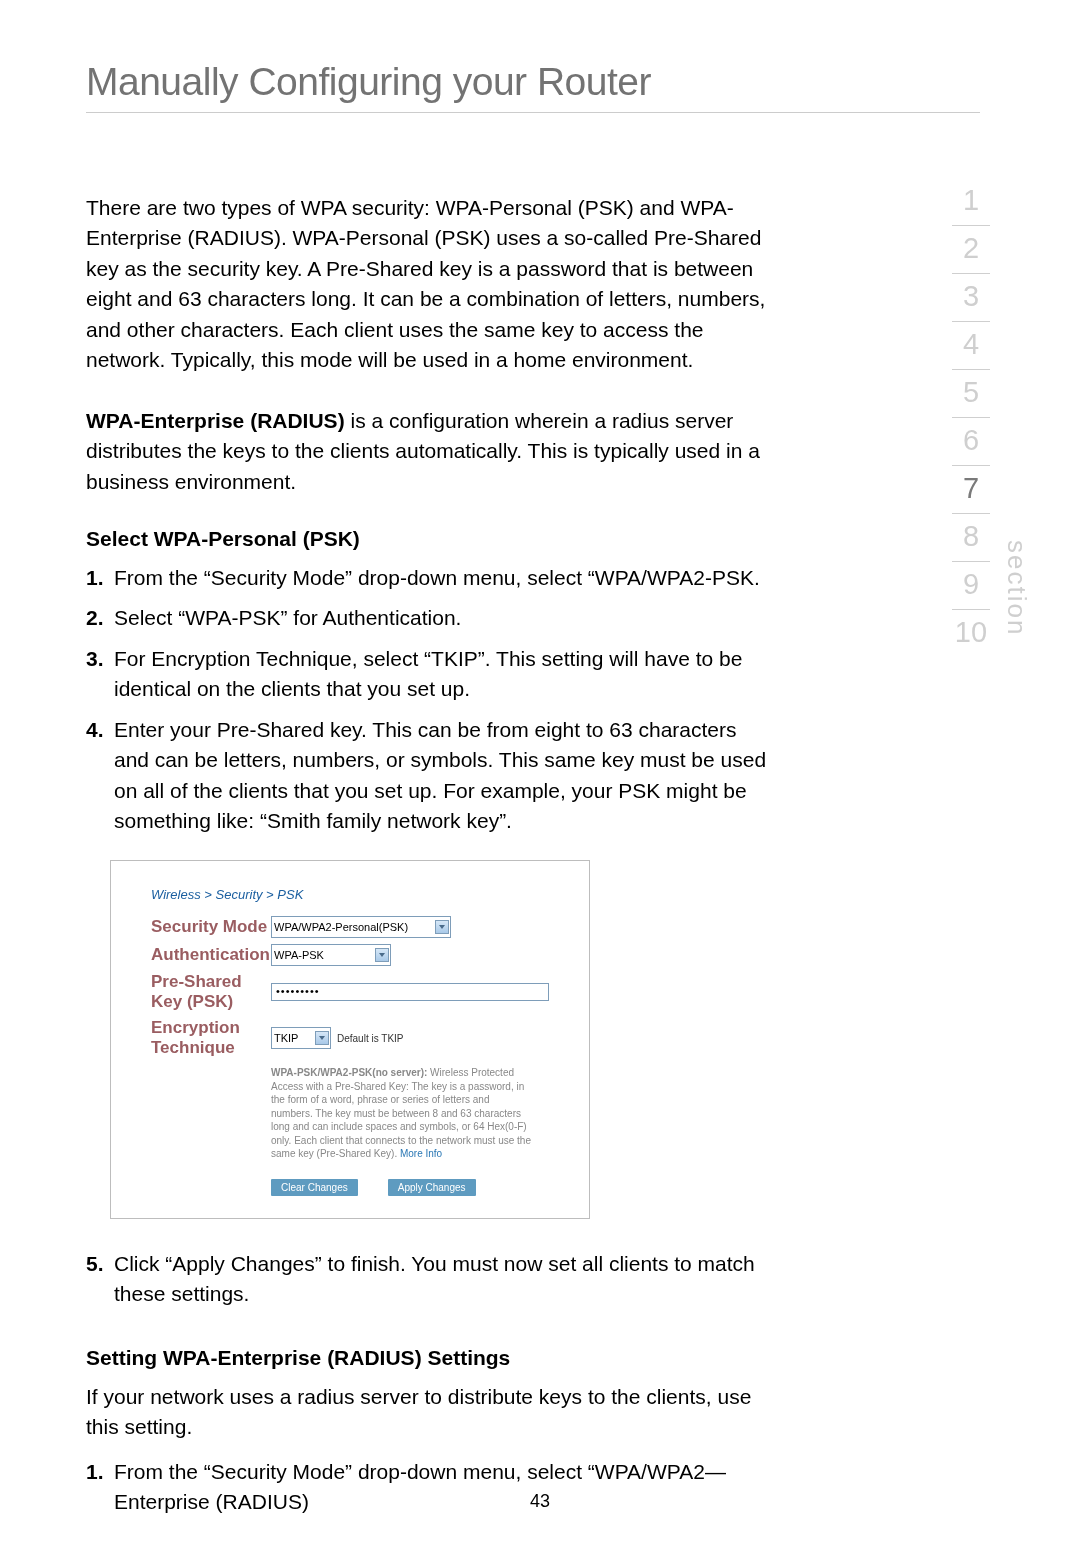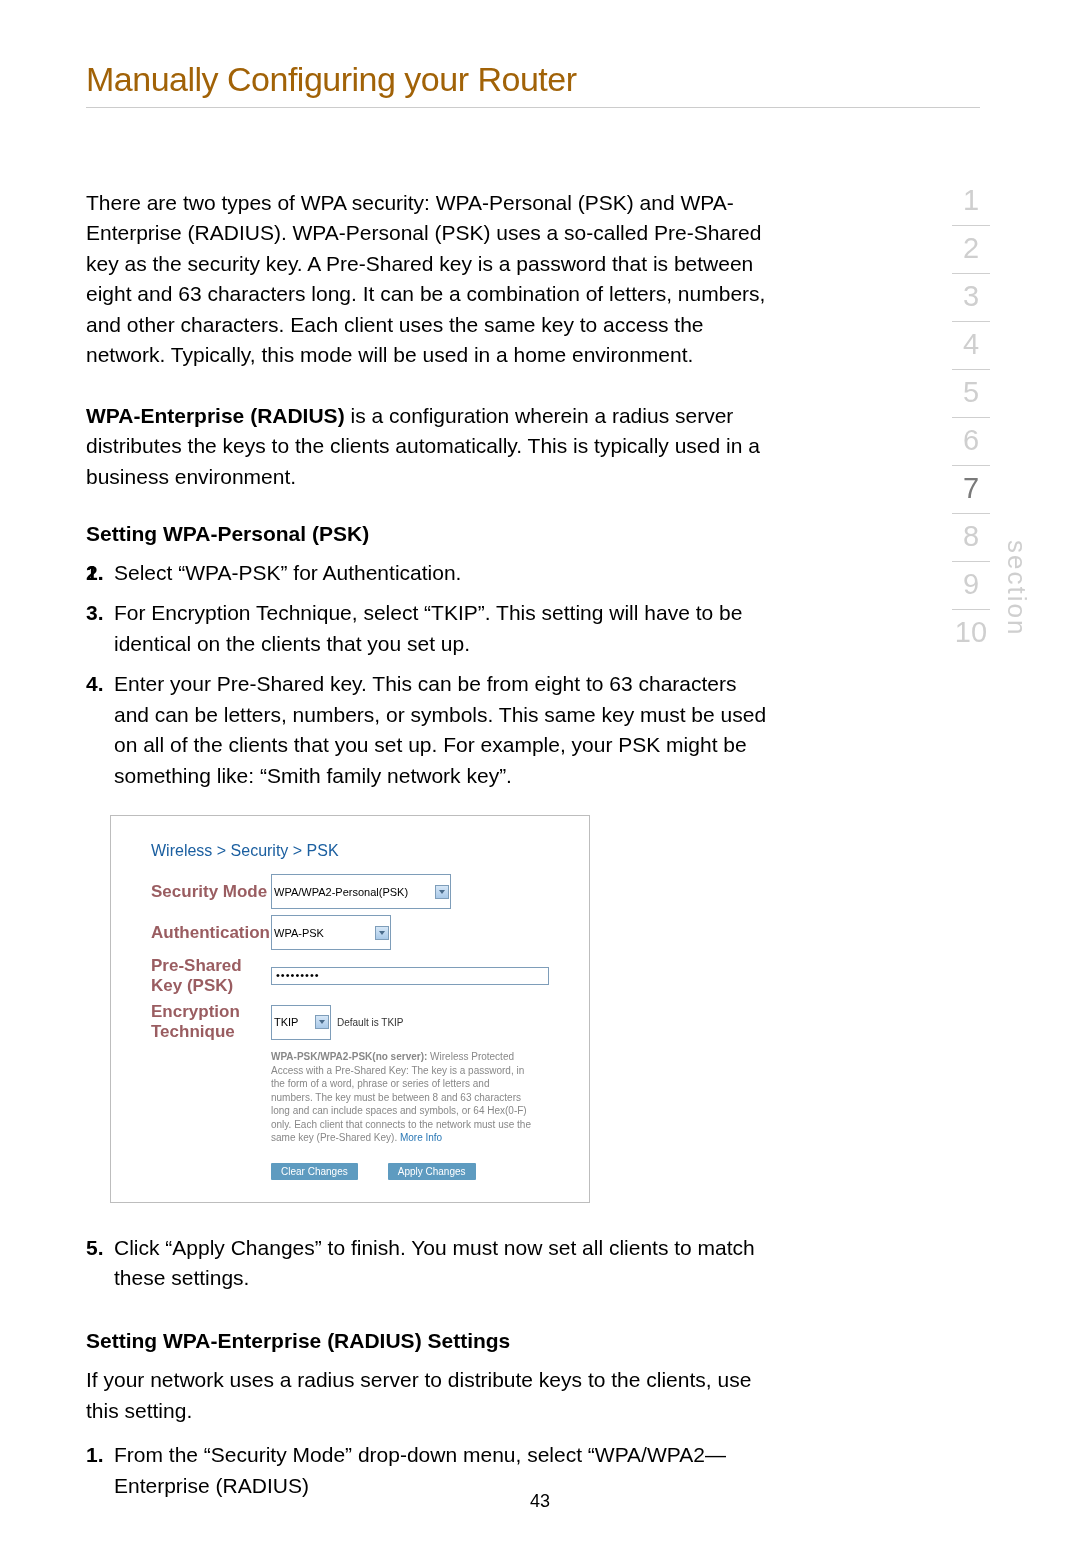--- a/index.html
+++ b/index.html
@@ -17,22 +17,22 @@
     position: relative;
     height: 100%;
     box-sizing: border-box;
   }
   .title-row {
     border-bottom: 1px solid #cccccc;
     padding-bottom: 8px;
     margin-bottom: 80px;
   }
   .title {
-    font-size: 34px;
-    color: #a16207;
+    font-size: 39px;
+    color: #737373;
     font-weight: 400;
     letter-spacing: -0.5px;
   }
   .body-text {
     font-size: 21px;
     line-height: 1.45;
     color: #000;
     margin-bottom: 30px;
     max-width: 690px;
   }
@@ -67,41 +67,42 @@
   .screenshot-box {
     border: 1px solid #bdbdbd;
     width: 480px;
     margin: 12px 0 30px 24px;
     padding: 26px 40px 22px 40px;
     box-sizing: border-box;
     font-size: 11px;
   }
   .breadcrumb {
     color: #1b5fa0;
-    font-size: 16px;
+    font-size: 13px;
     margin-bottom: 14px;
+    font-style: italic;
   }
   .form-row {
     display: flex;
     align-items: center;
     margin-bottom: 6px;
   }
   .form-label {
     color: #9a5d61;
     font-weight: bold;
     font-size: 17px;
     width: 120px;
     flex-shrink: 0;
   }
   .form-select {
     border: 1px solid #7e9db9;
     background: #fff;
     font-size: 11px;
     padding: 1px 2px;
-    height: 35px;
+    height: 22px;
     box-sizing: border-box;
     display: flex;
     align-items: center;
     justify-content: space-between;
   }
   .sel-1 { width: 180px; }
   .sel-2 { width: 120px; }
   .sel-3 { width: 60px; }
   .dropdown-arrow {
     width: 14px;
@@ -202,24 +203,24 @@
   <div class="title-row">
     <div class="title">Manually Configuring your Router</div>
   </div>
 
   <div class="body-text">There are two types of WPA security: WPA-Personal (PSK) and WPA-Enterprise (RADIUS). WPA-Personal (PSK) uses a so-called Pre-Shared key as the security key. A Pre-Shared key is a password that is between eight and 63 characters long. It can be a combination of letters, numbers, and other characters. Each client uses the same key to access the network. Typically, this mode will be used in a home environment.</div>
 
   <div class="body-text">
     <b>WPA-Enterprise (RADIUS)</b><span> is a configuration wherein a radius server distributes the keys to the clients automatically. This is typically used in a business environment.</span>
   </div>
 
-  <div class="sub-heading">Setting WPA-Personal (PSK)</div>
+  <div class="sub-heading">Select WPA-Personal (PSK)</div>
 
   <ol class="steps">
-    <li><span class="num">1.</span></li>
+    <li><span class="num">1.</span><span>From the “Security Mode” drop-down menu, select “WPA/WPA2-PSK.</span></li>
     <li><span class="num">2.</span><span>Select “WPA-PSK” for Authentication.</span></li>
     <li><span class="num">3.</span><span>For Encryption Technique, select “TKIP”. This setting will have to be identical on the clients that you set up.</span></li>
     <li><span class="num">4.</span><span>Enter your Pre-Shared key. This can be from eight to 63 characters and can be letters, numbers, or symbols. This same key must be used on all of the clients that you set up. For example, your PSK might be something like: “Smith family network key”.</span></li>
   </ol>
 
   <div class="screenshot-box">
     <div class="breadcrumb">Wireless &gt; Security &gt; PSK</div>
 
     <div class="form-row">
       <div class="form-label">Security Mode</div>

